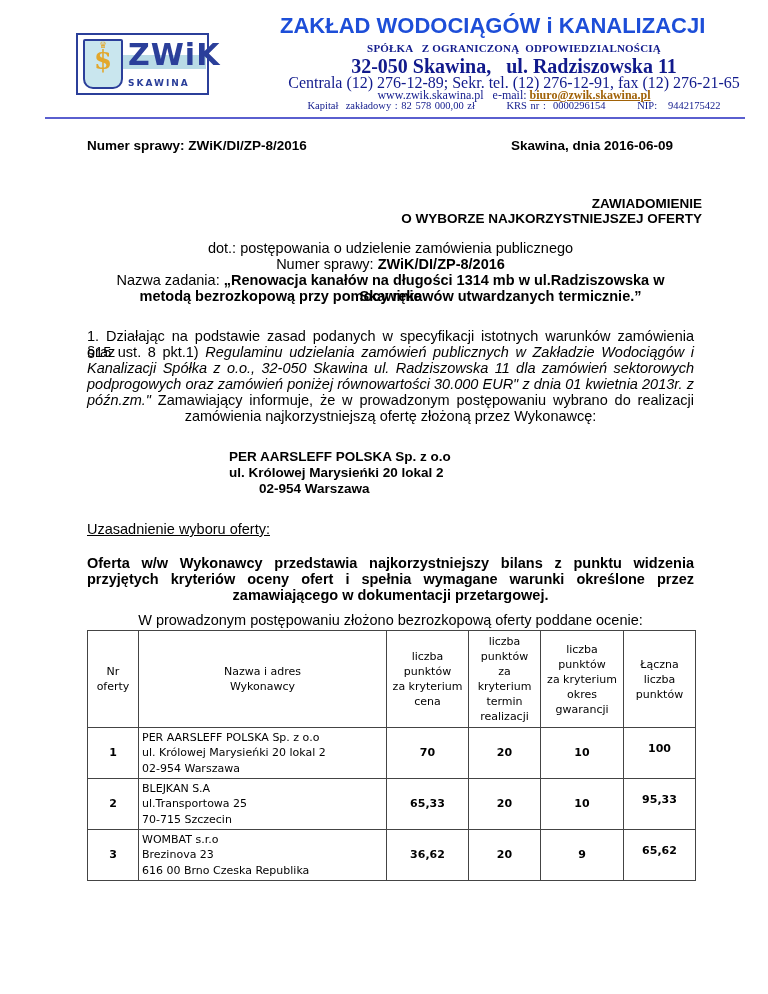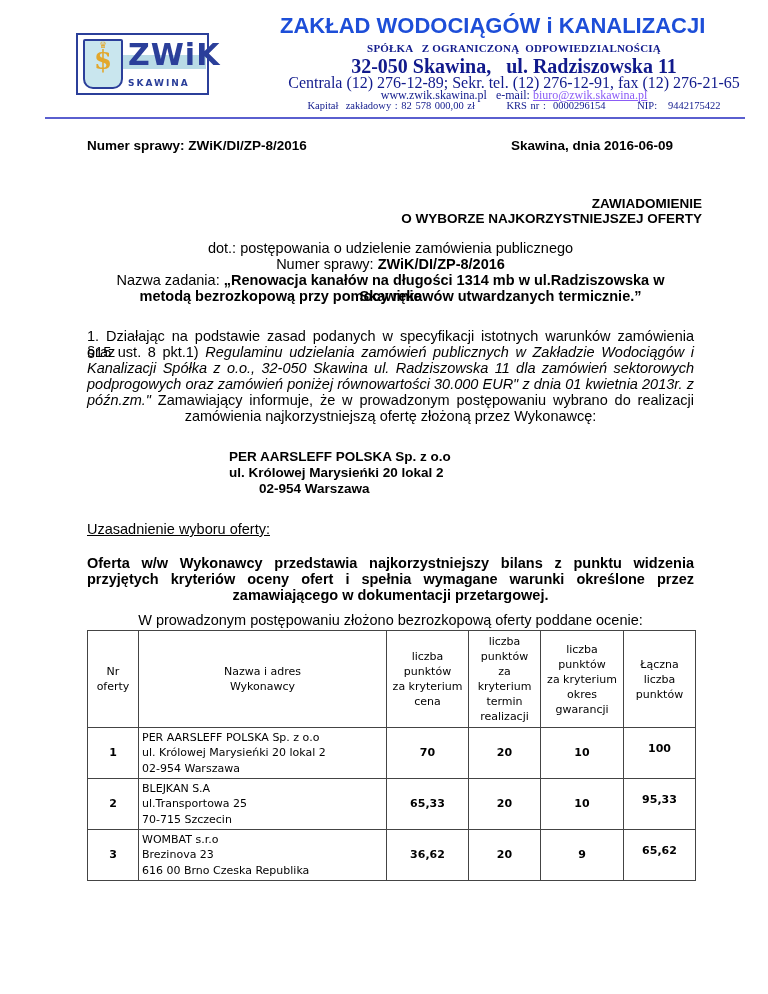--- a/index.html
+++ b/index.html
@@ -14,21 +14,21 @@
     #logo .shield .crown { position:absolute; left:0; right:0; top:0px; text-align:center; font-size: 9px; color:#e2a72b; line-height: 1; }
     #logo .word { position: absolute; left: 50px; top: 5px; font-family: "DejaVu Sans", sans-serif; font-weight: bold; font-size: 30px; color: #2b3f9a; letter-spacing: 1px; line-height: 1; }
     #logo .city { position: absolute; left: 50px; top: 44px; font-family: "DejaVu Sans", sans-serif; font-weight: bold; font-size: 9px; color: #2b3f9a; letter-spacing: 2px; line-height: 1; }
 
     .hdr-title { left: 280px; top: 13px; width: 468px; text-align: left; font-family: Liberation Sans, sans-serif; font-weight: bold; font-size: 22px; color: #1d4ed8; line-height: 26px; white-space: nowrap; }
     .hdr-line { left: 280px; width: 468px; text-align: center; font-family: "Liberation Serif", serif; color: #111a8c; white-space: nowrap; }
     .hdr-sub { top: 42px; font-size: 11px; font-weight: bold; letter-spacing: 0.2px; }
     .hdr-addr { top: 55px; font-size: 20px; font-weight: bold; }
     .hdr-phone { top: 74px; font-size: 16px; }
     .hdr-web { top: 88px; font-size: 12px; }
-    .hdr-web a { color: #8b5cf6; text-decoration: underline; }
+    .hdr-web a { color: #a16207; text-decoration: underline; font-weight: bold; }
     .hdr-kap { top: 100px; font-size: 10.5px; word-spacing: 1px; }
     .hdr-kap span { margin: 0 14px; }
     .rule { left: 45px; top: 117px; width: 700px; height: 2px; background: #5a5fcf; }
 
     
     .txt { font-family: "Liberation Sans", sans-serif; font-size: 14.5px; line-height: 16px; text-align: center; }
     .bold { font-weight: bold; }
     .case-no { left: 87px; top: 138px; font-size: 13.5px; font-weight: bold; }
     .date { left: 511px; top: 138px; font-size: 13.5px; font-weight: bold; }
     .title { left: 95px; width: 607px; text-align: right; font-weight: bold; font-size: 13.5px; }

